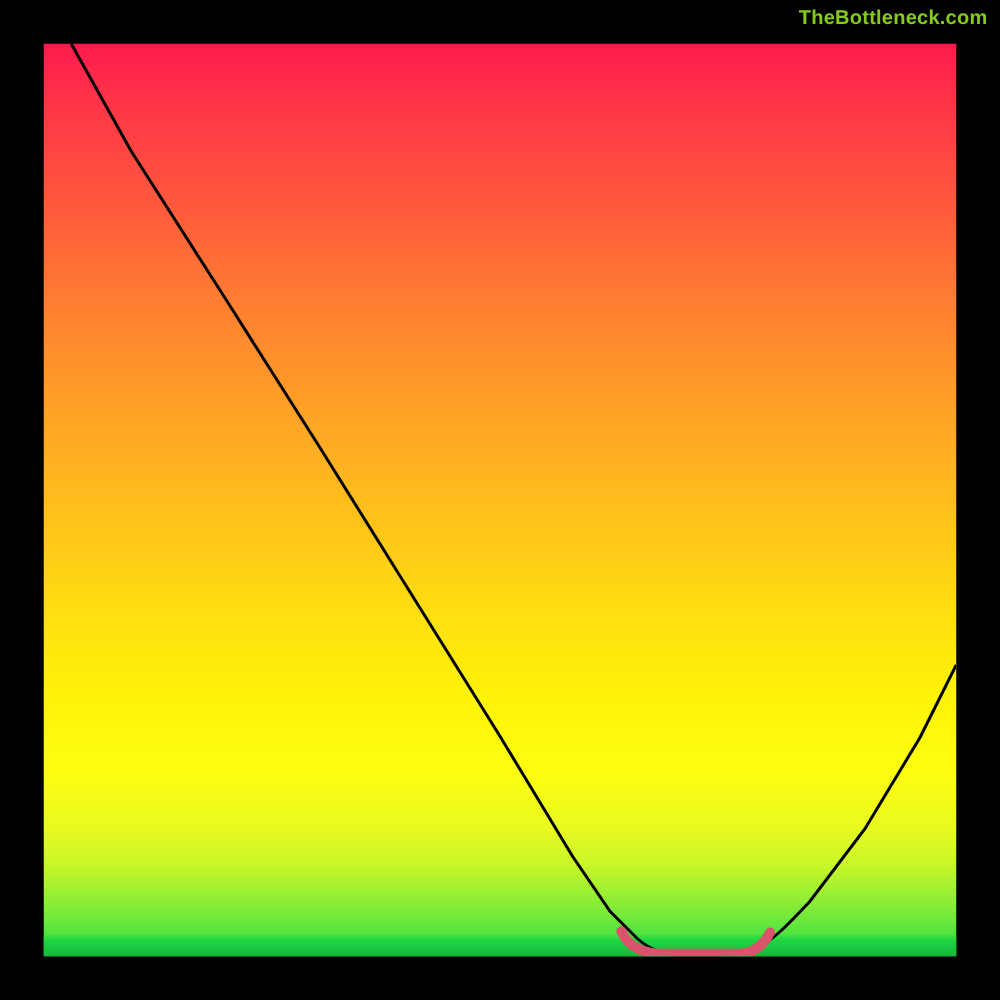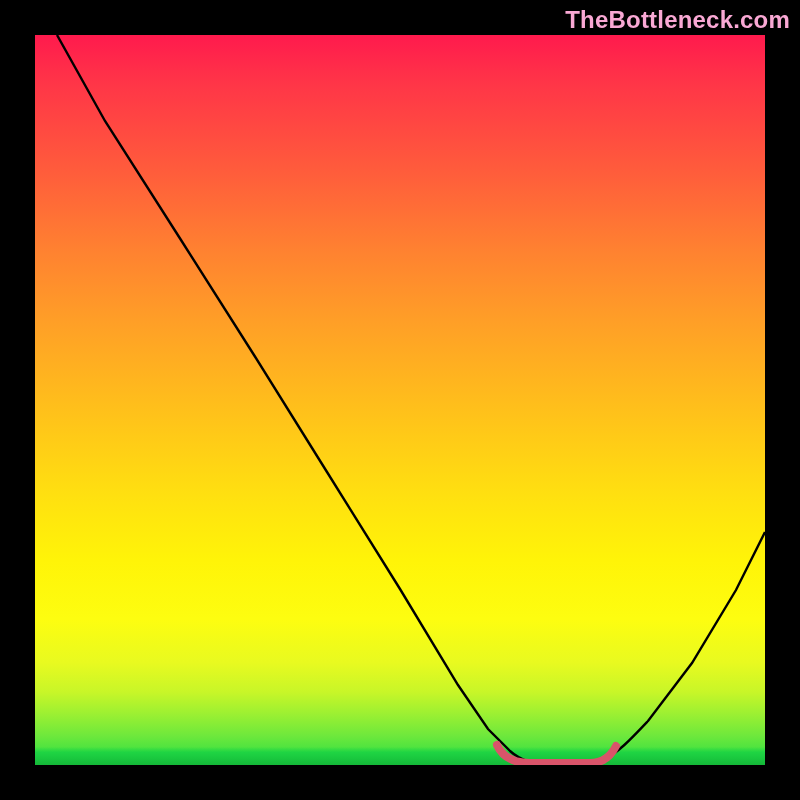--- a/index.html
+++ b/index.html
@@ -3,23 +3,23 @@
 <meta charset="utf-8">
 <style>
   * { margin: 0; padding: 0; box-sizing: border-box; }
   html, body { width: 800px; height: 800px; background: #000; overflow: hidden; }
   .container { position: relative; width: 800px; height: 800px; }
   .watermark {
     position: absolute;
     top: 6px;
     right: 10px;
     font-family: Arial, sans-serif;
-    font-size: 24px;
+    font-size: 16px;
     font-weight: bold;
-    color: #f9a8d4;
+    color: #84cc16;
     letter-spacing: 0.2px;
   }
   .plot-area {
     position: absolute;
     left: 35px;
     top: 35px;
     width: 730px;
     height: 730px;
   }
   .gradient {

